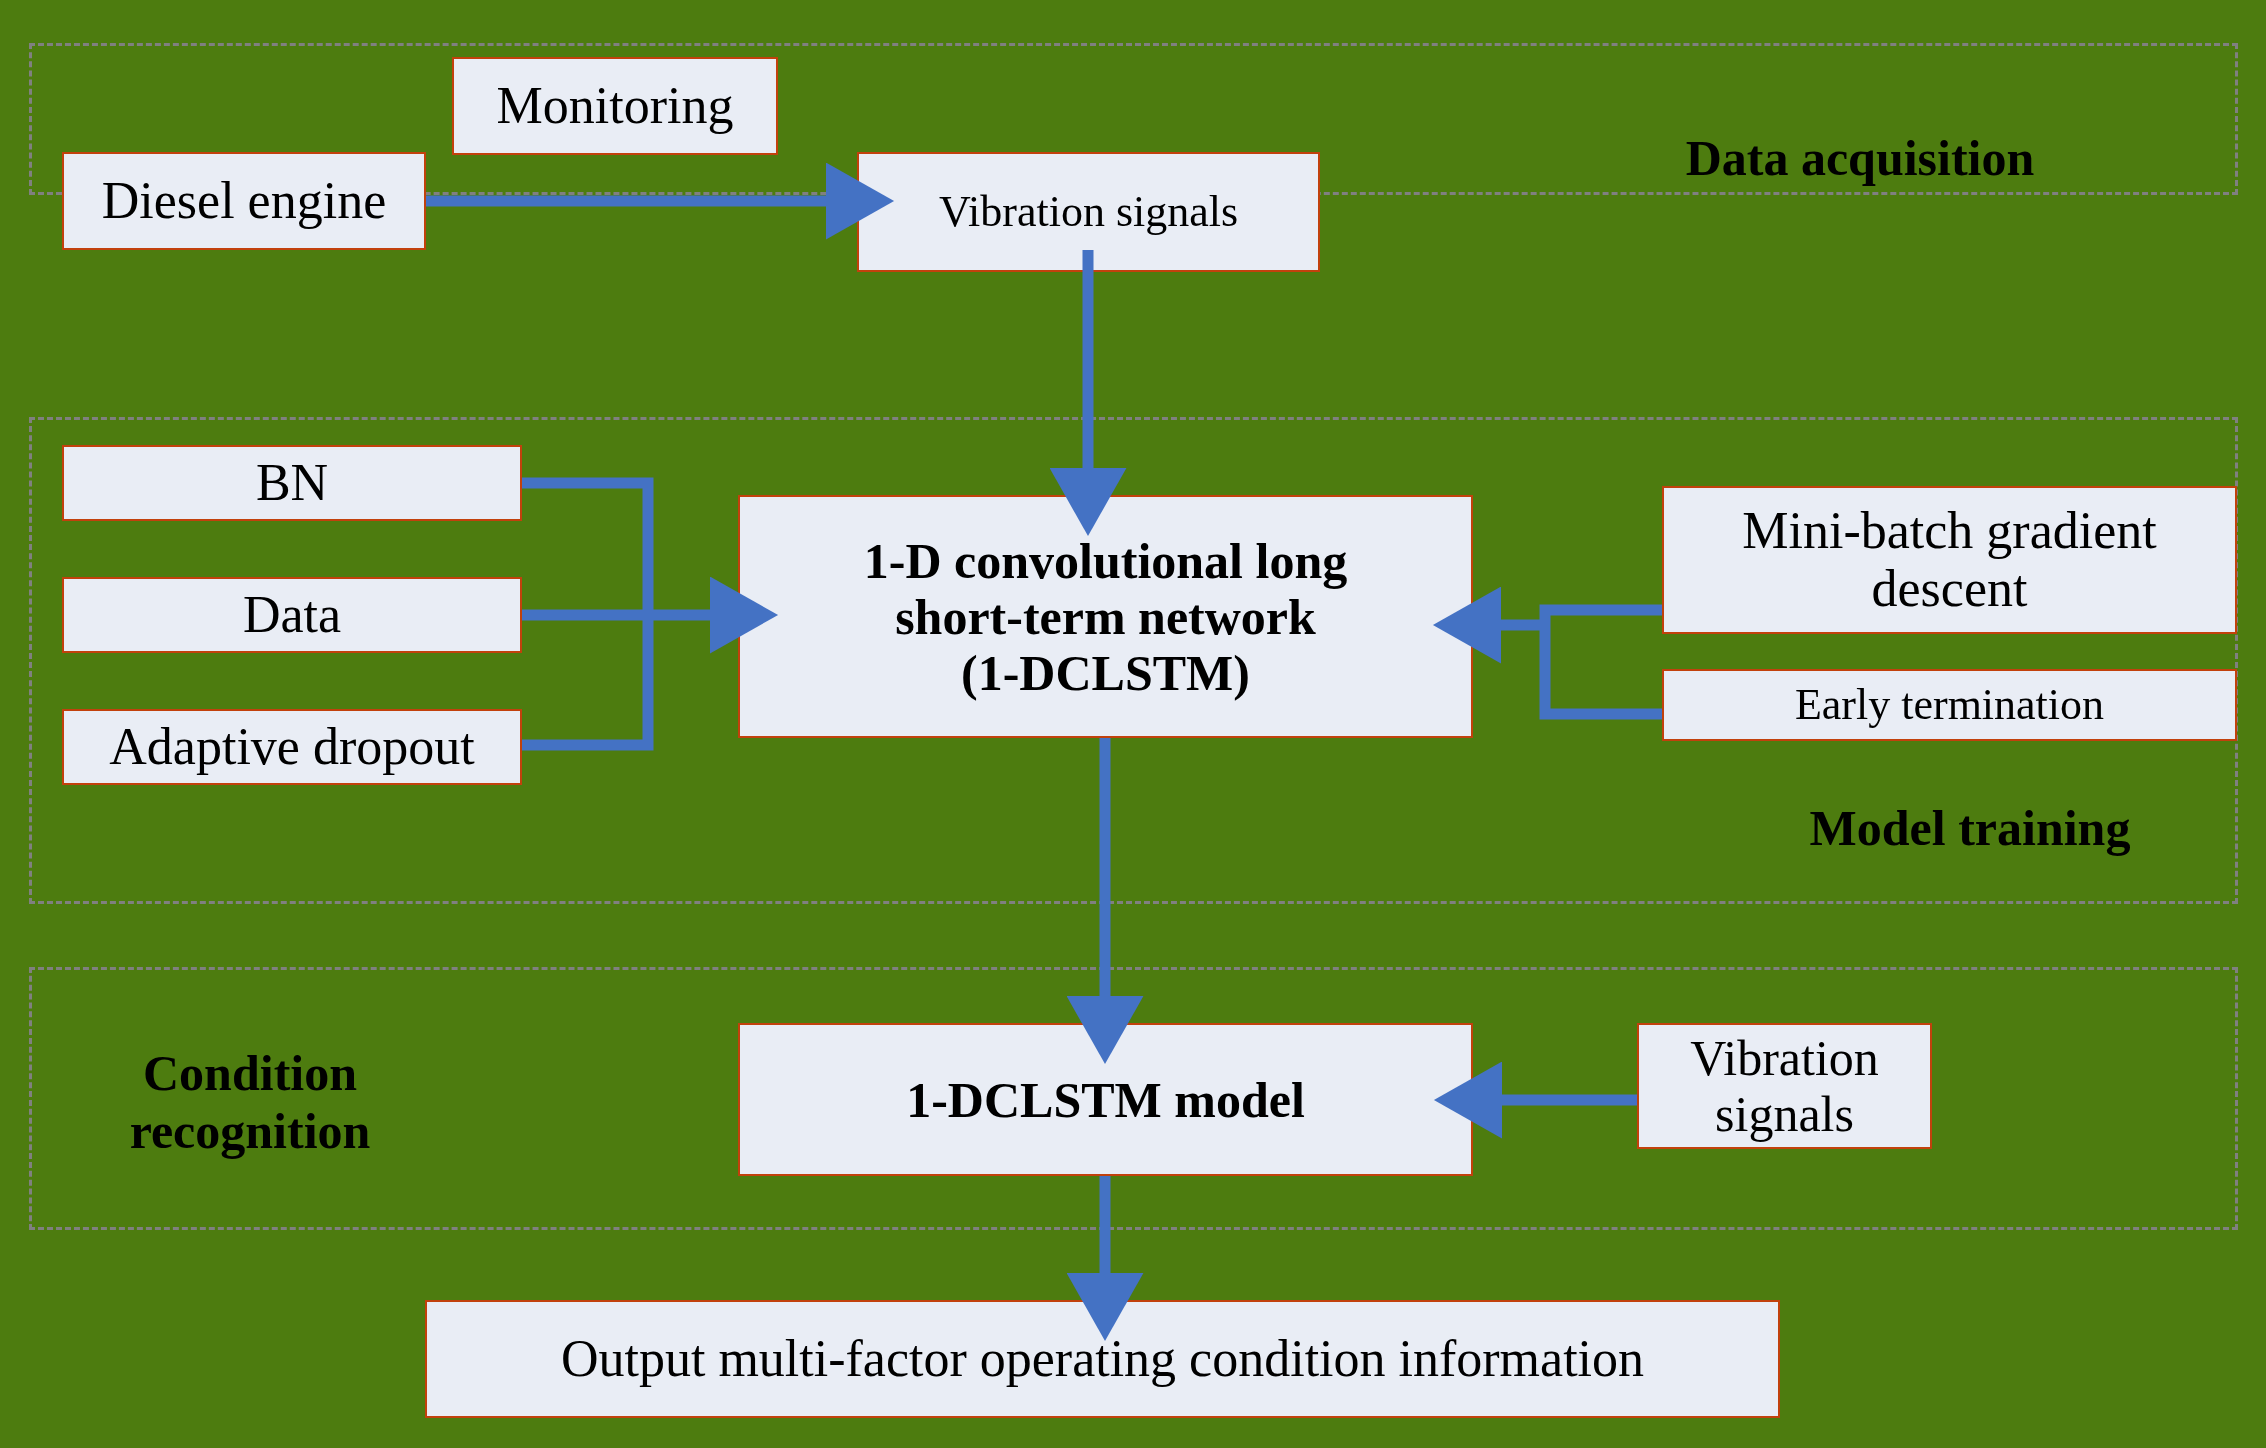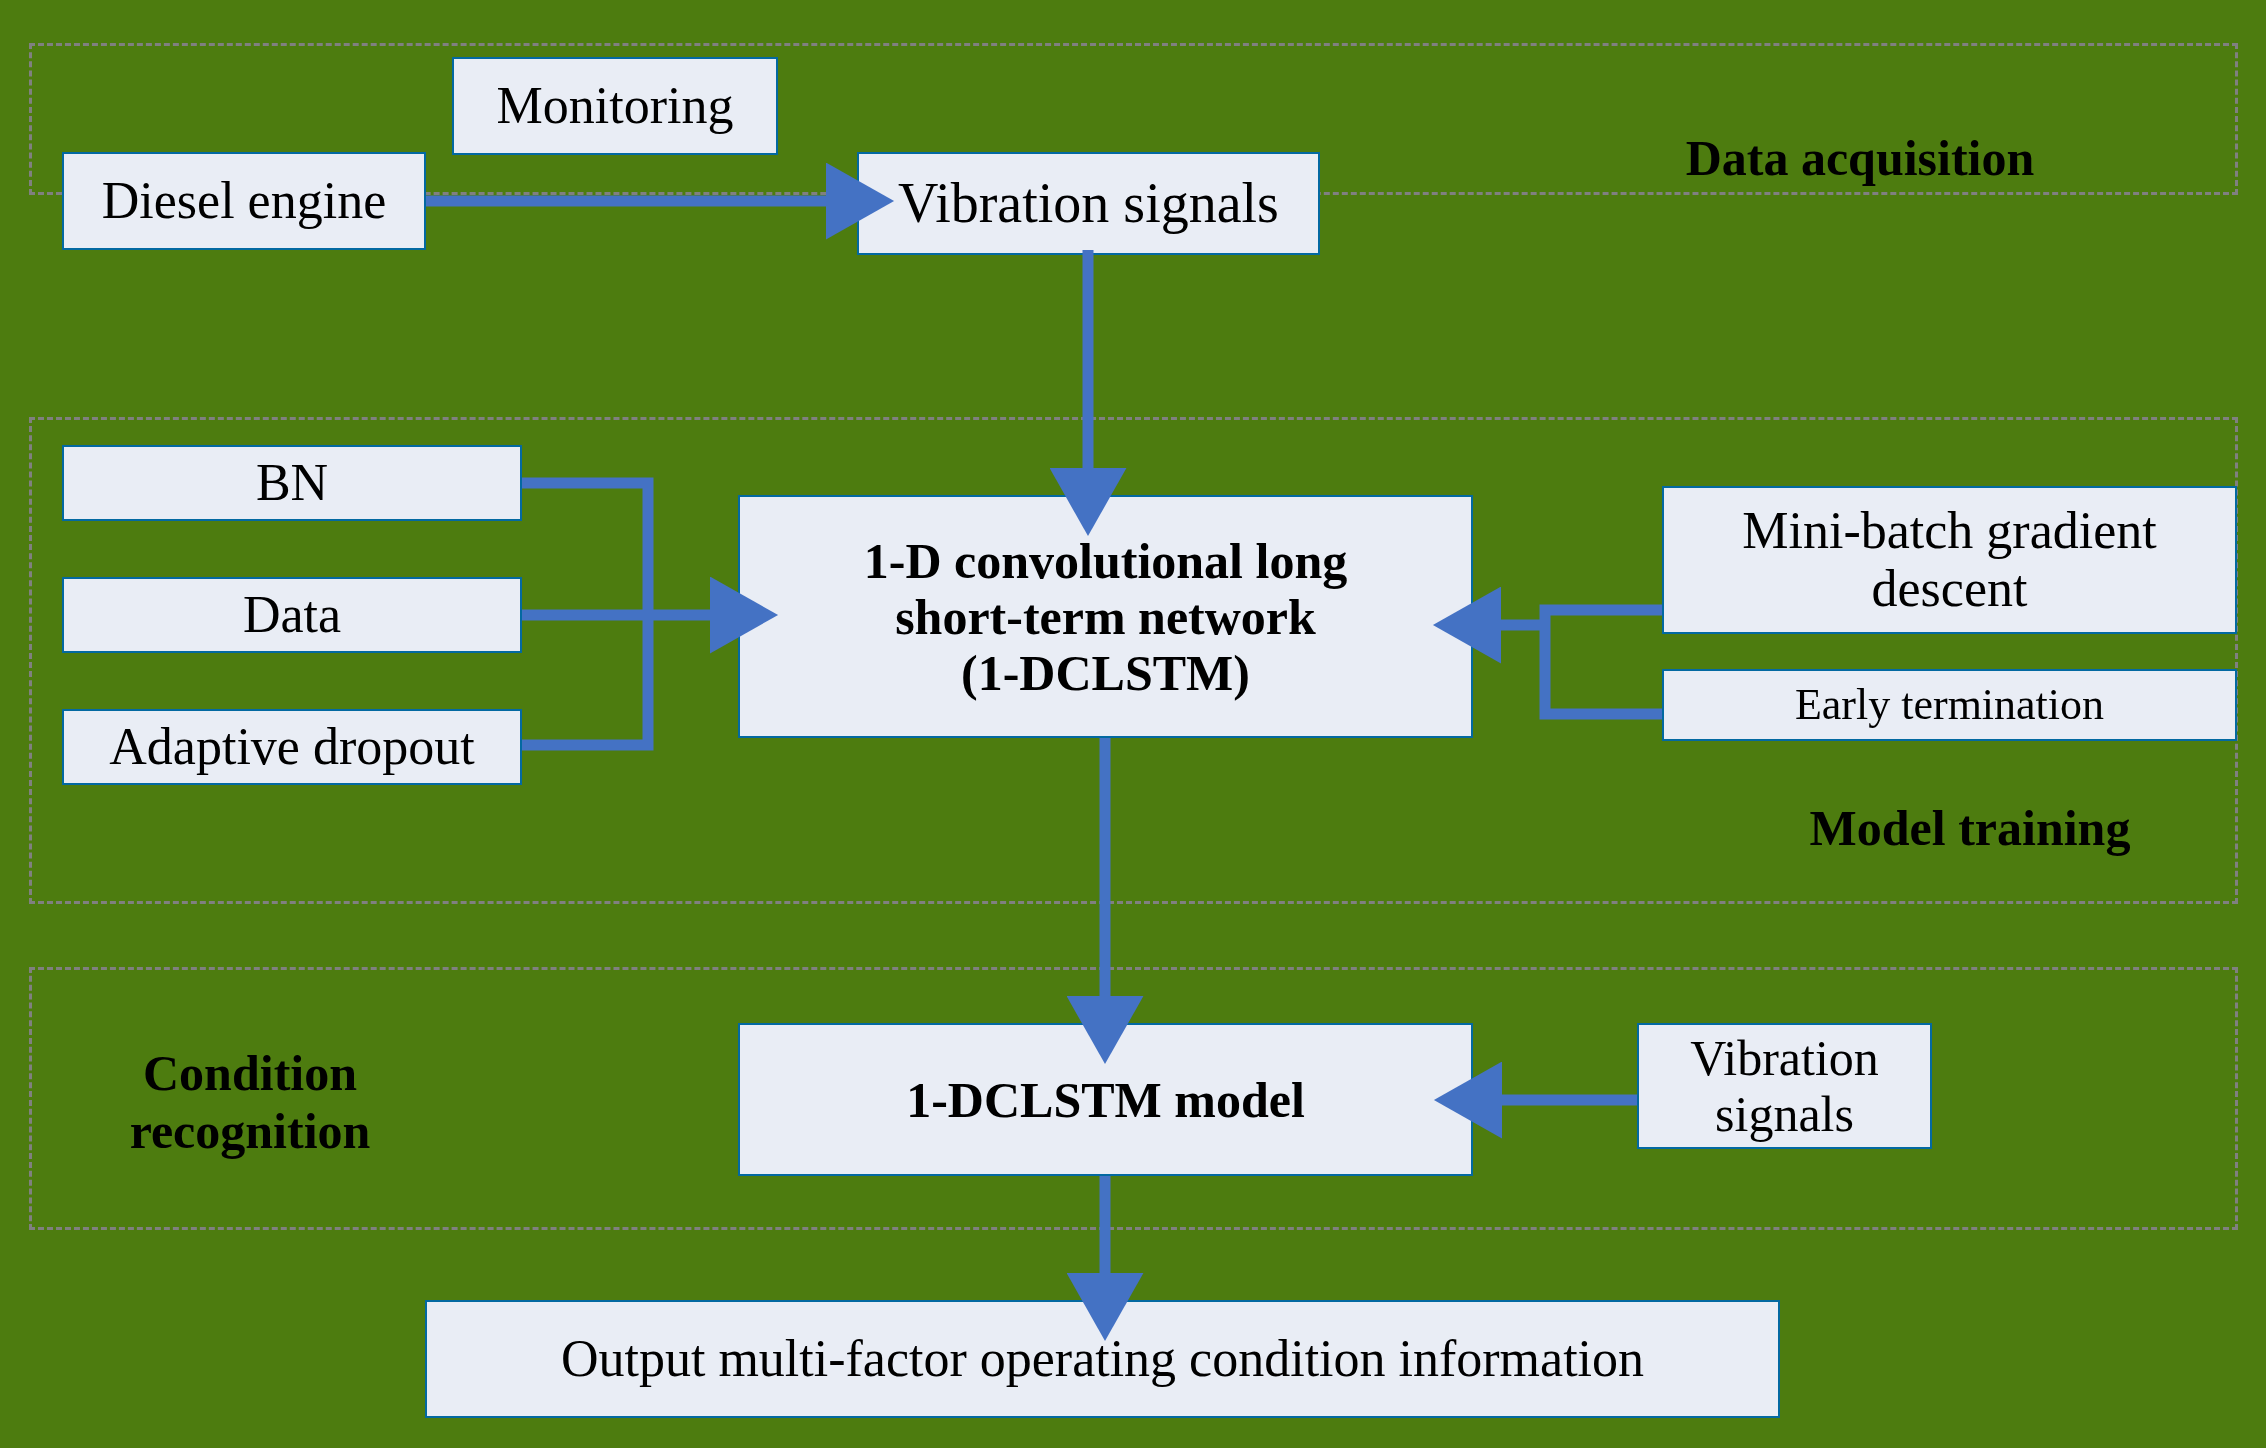--- a/index.html
+++ b/index.html
@@ -20,21 +20,21 @@
     position: absolute;
     border: 3px dashed #808080;
     box-sizing: border-box;
     background: transparent;
   }
   
   .box {
     position: absolute;
     box-sizing: border-box;
     background: #e9edf5;
-    border: 2px solid #0369a1;
+    border: 2px solid #c2410c;
     display: flex;
     align-items: center;
     justify-content: center;
     text-align: center;
     color: #000000;
     line-height: 1.12;
     padding: 2px 8px;
   }
   .box.bold { font-weight: bold; text-align: center; }
   
@@ -61,21 +61,21 @@
 <div id="canvas">
 
   <div class="section" style="left:29px; top:43px; width:2209px; height:152px;"></div>
 
   <div class="caption" style="left:1600px; top:130px; width:520px; font-size:50px;">Data acquisition</div>
 
   <div class="box" style="left:452px; top:57px; width:326px; height:98px; font-size:52px;">Monitoring</div>
 
   <div class="box" style="left:62px; top:152px; width:364px; height:98px; font-size:52px;">Diesel engine</div>
 
-  <div class="box" style="left:857px; top:152px; width:463px; height:103px; font-size:56px;">Vibration signals</div>
+  <div class="box" style="left:857px; top:152px; width:463px; height:120px; font-size:44px;">Vibration signals</div>
 
   <div class="section" style="left:29px; top:417px; width:2209px; height:487px;"></div>
 
   <div class="caption" style="left:1720px; top:800px; width:500px; font-size:50px;">Model training</div>
 
   <div class="box" style="left:62px; top:445px; width:460px; height:76px; font-size:52px;">BN</div>
 
   <div class="box" style="left:62px; top:577px; width:460px; height:76px; font-size:52px;">Data</div>
 
   <div class="box" style="left:62px; top:709px; width:460px; height:76px; font-size:52px;padding-left:8px;">Adaptive dropout</div>

